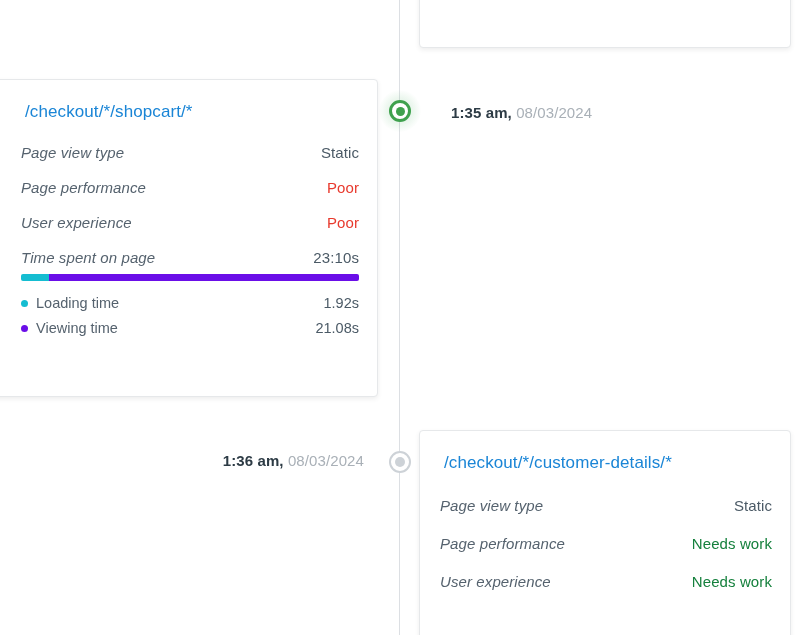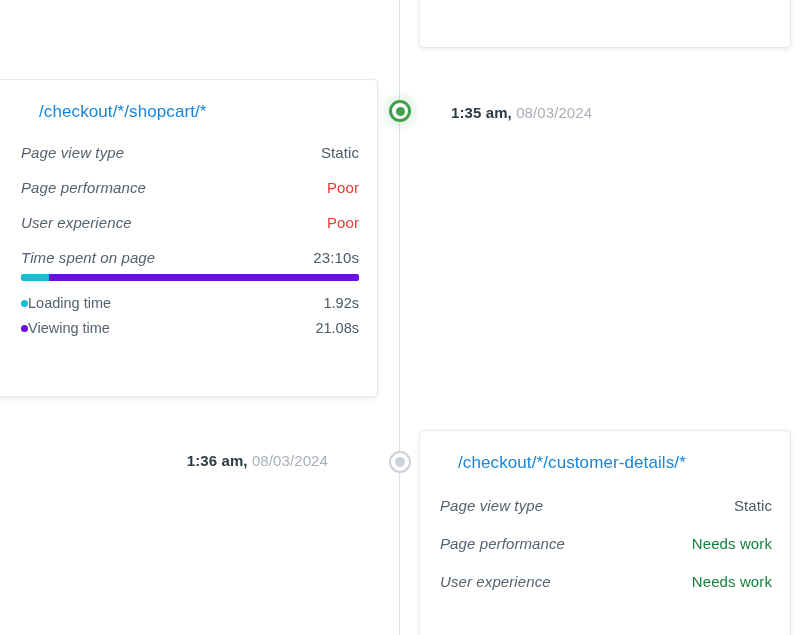--- a/index.html
+++ b/index.html
@@ -64,21 +64,21 @@
   
   .timestamp {
     position: absolute;
     font-size: 15px;
     letter-spacing: 0.1px;
     white-space: nowrap;
   }
   .timestamp .time { color: #2d3b45; font-weight: bold; }
   .timestamp .date { color: #a9b0b7; }
   .ts-right { left: 451px; top: 104px; }
-  .ts-left  { right: 472px; top: 452px; text-align: right; }
+  .ts-left  { right: 436px; top: 452px; text-align: right; }
 
   
   .card {
     position: absolute;
     background: #ffffff;
     border: 1px solid #e6e8ea;
     border-radius: 4px;
     box-shadow: 0 2px 5px rgba(0,0,0,0.07);
   }
   .card-top-fragment {
@@ -93,21 +93,21 @@
   .card-customer {
     left: 419px; top: 430px;
     width: 372px; height: 230px;
     padding: 22px 18px 18px 20px;
   }
 
   .card-title {
     color: #1a85d6;
     font-size: 17px;
     letter-spacing: 0.1px;
-    margin: 0 0 22px 18px;
+    margin: 0 0 22px 4px;
     cursor: pointer;
     display: inline-block;
   }
   .card-customer .card-title { margin-bottom: 24px; }
 
   .row {
     display: flex;
     align-items: baseline;
     justify-content: space-between;
     margin-bottom: 18px;
@@ -136,21 +136,21 @@
     margin: 4px 0 14px 0;
   }
   .bar-seg { height: 100%; }
 
   .legend-row {
     display: flex;
     align-items: center;
     justify-content: space-between;
     margin-bottom: 9px;
   }
-  .legend-left { display: flex; align-items: center; gap: 0; }
+  .legend-left { display: flex; align-items: center; gap: 8px; }
   .legend-dot {
     width: 7px; height: 7px; border-radius: 50%;
     display: inline-block; flex: none;
   }
   .legend-label { font-size: 14.5px; color: #55626e; }
   .legend-value { font-size: 14.5px; color: #4b5a66; }
 </style>
 </head>
 <body>
 

